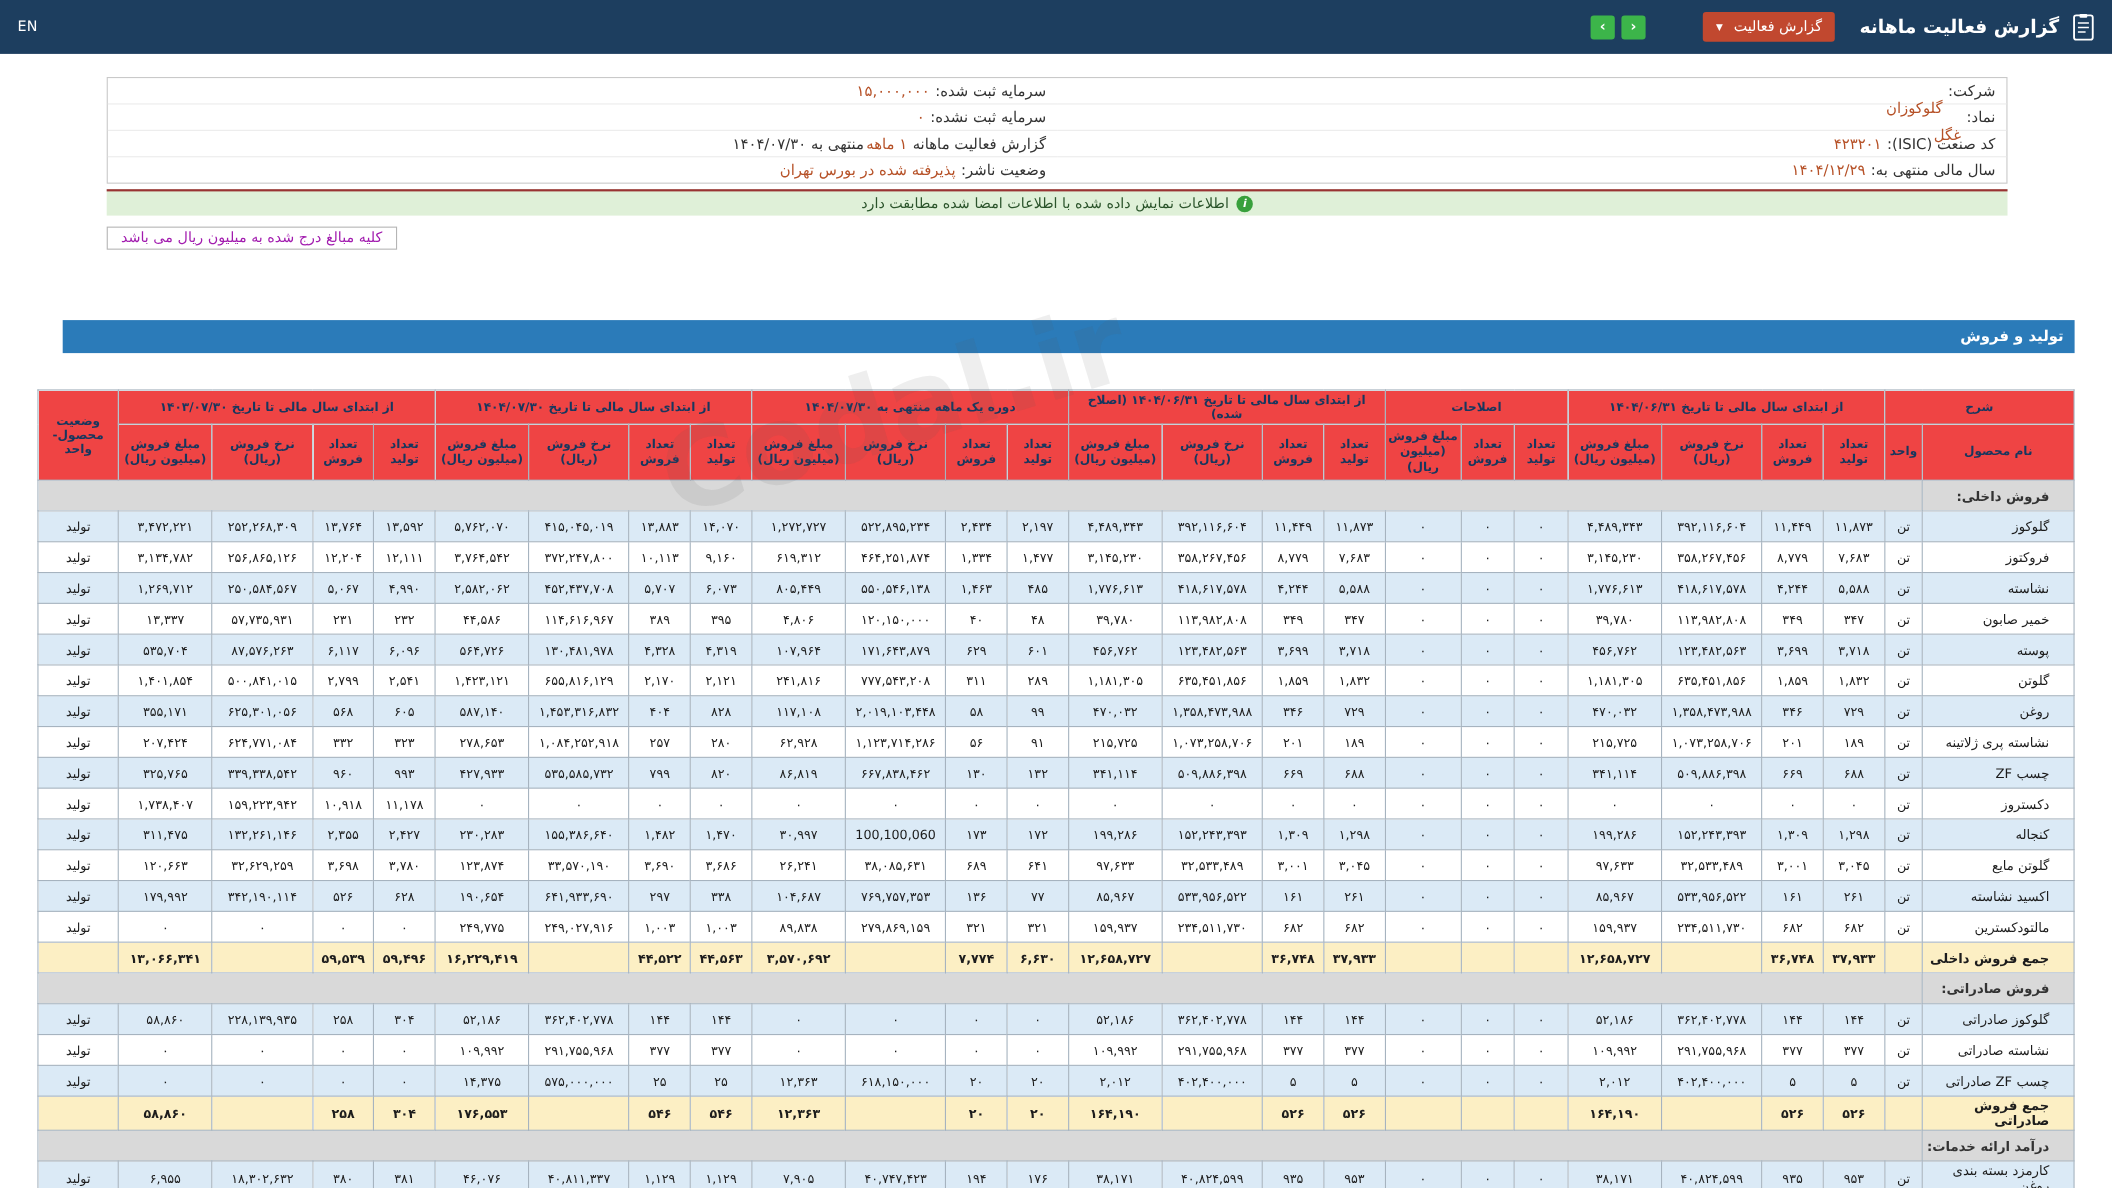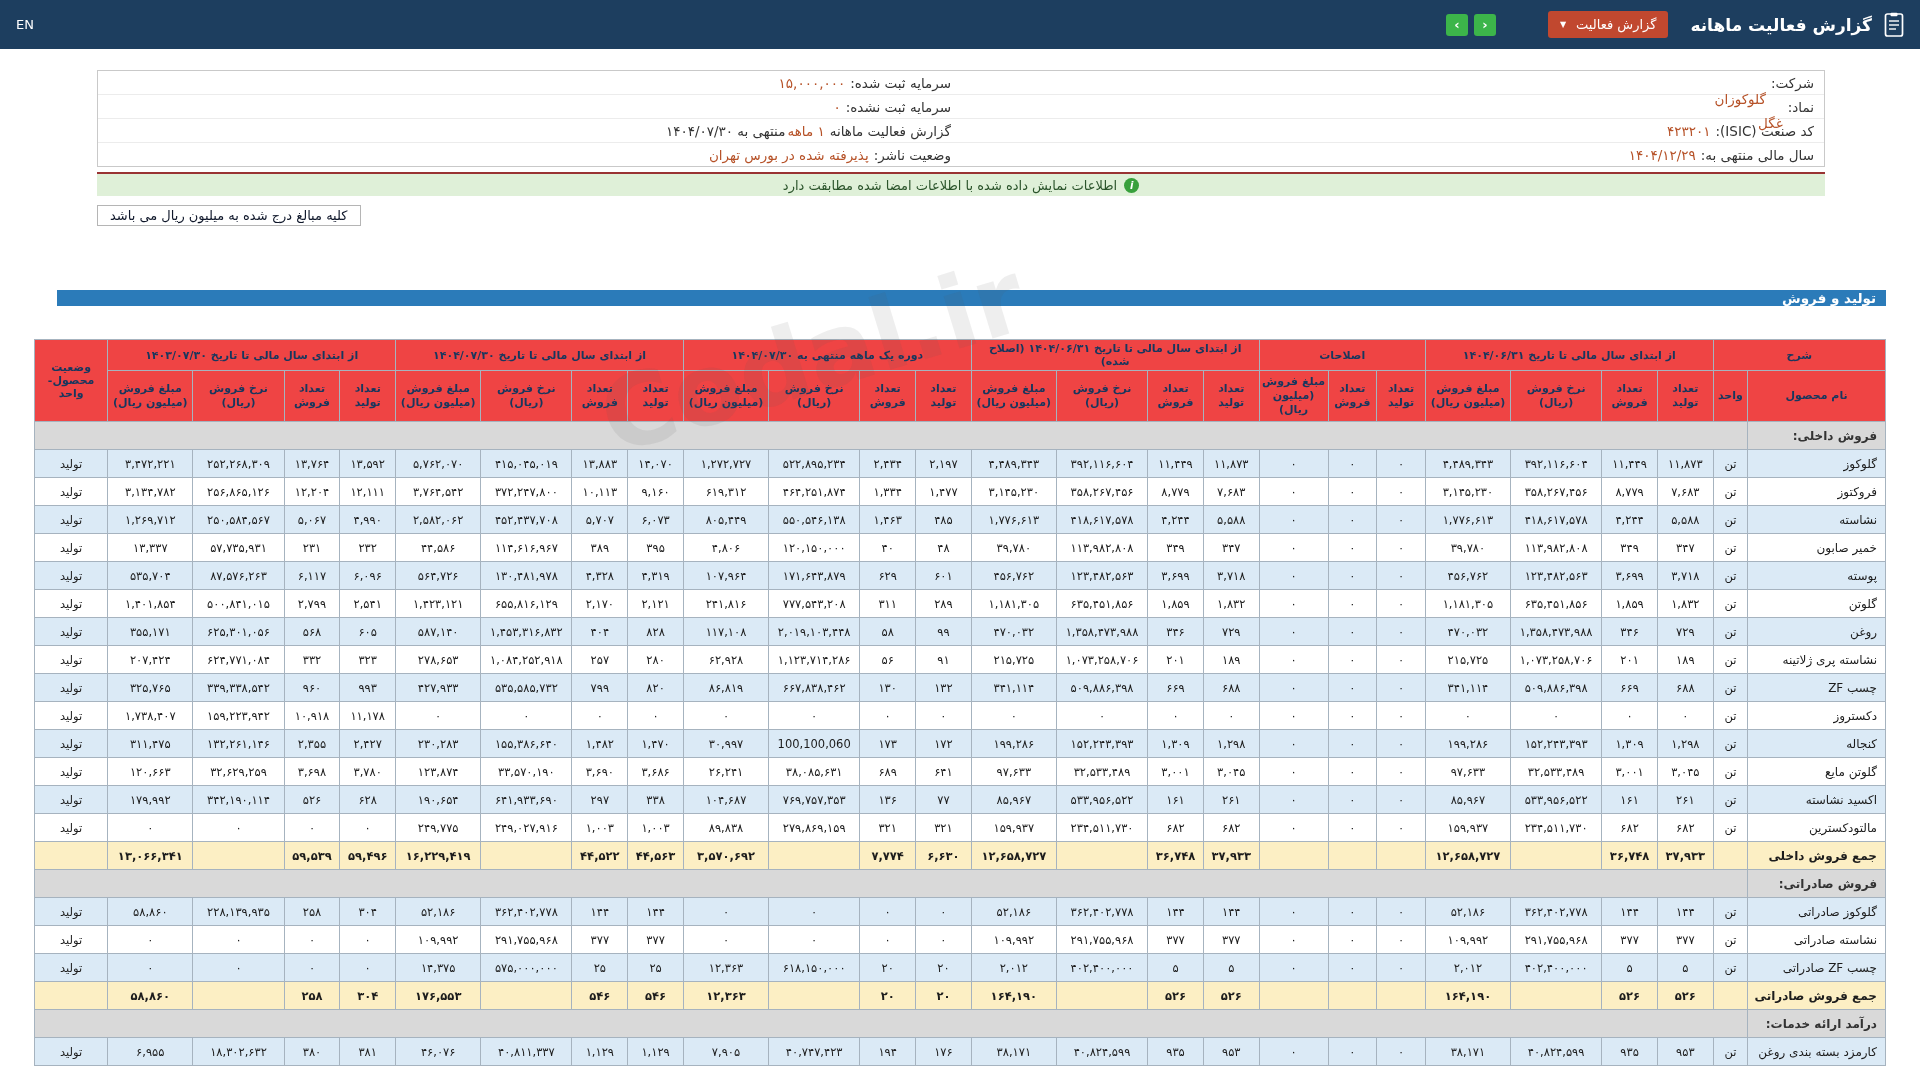--- a/index.html
+++ b/index.html
@@ -39,39 +39,39 @@
   a.val{text-decoration:none;margin-top:32px;}
   .banner{
     margin-top:5px;border-top:2px solid #993333;background:#dff0d8;height:22px;
     display:flex;align-items:center;justify-content:center;gap:7px;font-size:13px;color:#2b542b;
   }
   .info-icon{
     width:15px;height:15px;border-radius:50%;background:#38a03c;color:#fff;font-size:10px;
     font-weight:bold;font-style:italic;display:flex;align-items:center;justify-content:center;
   }
   .pill-row{text-align:left;margin-top:9px;}
-  .pill{display:inline-block;border:1px solid #b5b5b5;background:#fff;padding:2px 12px;font-size:13px;color:#0f172a;}
+  .pill{display:inline-block;border:1px solid #b5b5b5;background:#fff;padding:2px 12px;font-size:13px;color:#a21caf;}
   
   .main{margin:64px 34px 0 34px;position:relative;}
-  .section-bar{background:#2b7bb9;color:#fff;font-weight:bold;font-size:13.5px;height:16px;display:flex;align-items:center;padding:0 10px;margin-left:23px;}
+  .section-bar{background:#2b7bb9;color:#fff;font-weight:bold;font-size:13.5px;height:30px;display:flex;align-items:center;padding:0 10px;margin-left:23px;}
   .note-row{border:1px solid #ccc;border-top:none;background:#fff;font-weight:bold;font-size:13px;height:23px;display:flex;align-items:center;padding:0 10px;color:#222;}
   .table-wrap{margin-top:33px;position:relative;}
   .watermark{
     position:absolute;top:-40px;left:560px;transform:rotate(-17deg);
     font-size:100px;font-weight:bold;color:rgba(90,90,90,0.10);direction:ltr;
     pointer-events:none;z-index:2;white-space:nowrap;
   }
   table{border-collapse:collapse;width:100%;table-layout:fixed;}
   th,td{border:1px solid #a6b3bf;overflow:hidden;}
   thead th{background:#ef4444;color:#17375e;font-weight:bold;text-align:center;padding:2px 2px;}
   .h-group th, tr.h-group{height:26px;}
   thead tr:first-child th{font-size:11px;}
   thead tr:last-child th{font-size:11px;height:46px;line-height:1.3;vertical-align:middle;}
   tbody td{height:25px;font-size:11.5px;text-align:center;padding:1px 3px;color:#1c1c1c;background:#fff;}
-  tbody td.name{text-align:right;padding-right:8px;font-size:12px;}
+  tbody td.name{text-align:right;padding-right:22px;font-size:12px;}
   tr.alt td{background:#dbeaf6;}
   tr.r-section td{background:#d9d9d9;}
   tr.r-section td.name{font-weight:bold;color:#333;}
   tr.r-sum td{background:#fcefc4;font-weight:bold;}
   
   col.c-name{width:136px}col.c-unit{width:34px}col.c-n{width:55px}col.c-rate{width:90px}
   col.c-amt{width:84px}col.c-ns{width:48px}col.c-amts{width:68px}col.c-status{width:72px}
 </style>
 </head>
 <body>

